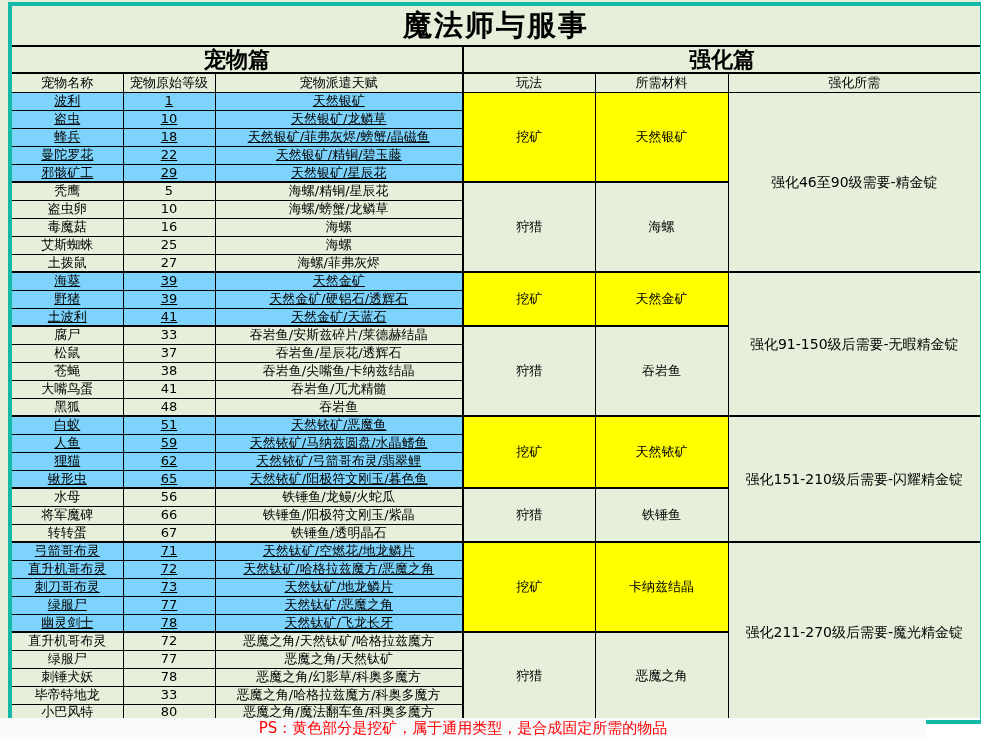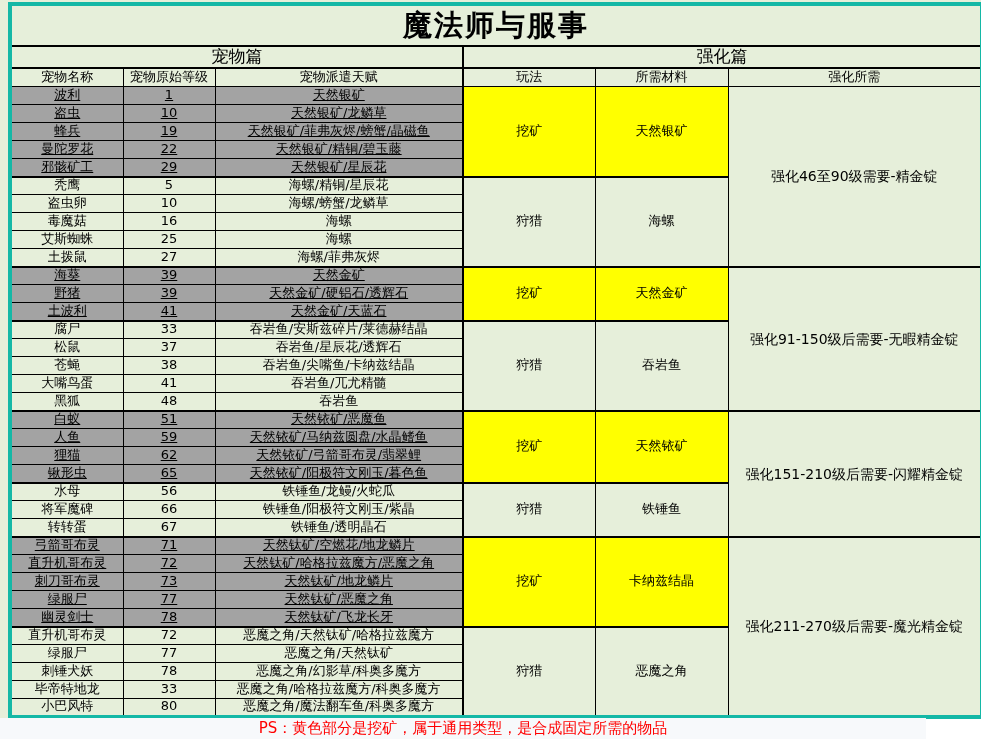--- a/index.html
+++ b/index.html
@@ -3,26 +3,26 @@
 <meta charset="utf-8">
 <style>
   * { margin: 0; padding: 0; box-sizing: border-box; }
   html, body { width: 981px; height: 739px; font-family: "DejaVu Sans", sans-serif; background: #ffffff; }
   #sheet { position: absolute; left: 0; top: 0; width: 981px; height: 739px; background: #ffffff; overflow: hidden; }
   #green-area { position: absolute; left: 0; top: 0; width: 981px; height: 718px; background: #e6efda; }
   table { position: absolute; left: 8px; top: 2px; width: 972px; border-collapse: collapse; table-layout: fixed; border: 4px solid #14b8a6; }
   td { border: 1px solid #000; text-align: center; vertical-align: middle; font-size: 13px; line-height: 1.15; padding: 0; color: #000; overflow: hidden; white-space: nowrap; }
   tr.data-row td { height: 18px; }
   td.title-cell { height: 42px; font-size: 29px; font-weight: bold; border-bottom: 2px solid #000; letter-spacing: 2px; }
-  td.section-cell { height: 19px; font-size: 17px; font-weight: normal; border-bottom: 2px solid #000; }
+  td.section-cell { height: 19px; font-size: 22px; font-weight: bold; border-bottom: 2px solid #000; }
   td.header-cell { height: 19px; }
   td.divL { border-left: 2px solid #000; }
   td.divR { border-right: 2px solid #000; }
   tr.gs td { border-top: 2px solid #000; }
-  td.y { background: #a3a3a3; text-decoration: underline; }
+  td.y { background: #7dd3fc; text-decoration: underline; }
   td.ym { background: #ffff00; }
   td.enh { font-size: 14px; }
   #footer-note { position: absolute; left: 0; top: 718px; width: 926px; height: 21px; background: #f7f9fb; text-align: center; }
   #footer-note span { color: #ff0000; font-size: 15px; line-height: 21px; }
 </style>
 </head>
 <body>
 
 <div id="sheet">
   <div id="green-area"></div>
@@ -60,21 +60,21 @@
           <td class=" ym" rowspan="5">天然银矿</td>
           <td class="enh" rowspan="10">强化46至90级需要-精金锭</td>
         </tr>
         <tr class="data-row">
           <td class=" y">盗虫</td>
           <td class=" y">10</td>
           <td class="divR y">天然银矿/龙鳞草</td>
         </tr>
         <tr class="data-row">
           <td class=" y">蜂兵</td>
-          <td class=" y">19</td>
+          <td class=" y">18</td>
           <td class="divR y">天然银矿/菲弗灰烬/螃蟹/晶磁鱼</td>
         </tr>
         <tr class="data-row">
           <td class=" y">曼陀罗花</td>
           <td class=" y">22</td>
           <td class="divR y">天然银矿/精铜/碧玉藤</td>
         </tr>
         <tr class="data-row">
           <td class=" y">邪骸矿工</td>
           <td class=" y">29</td>

